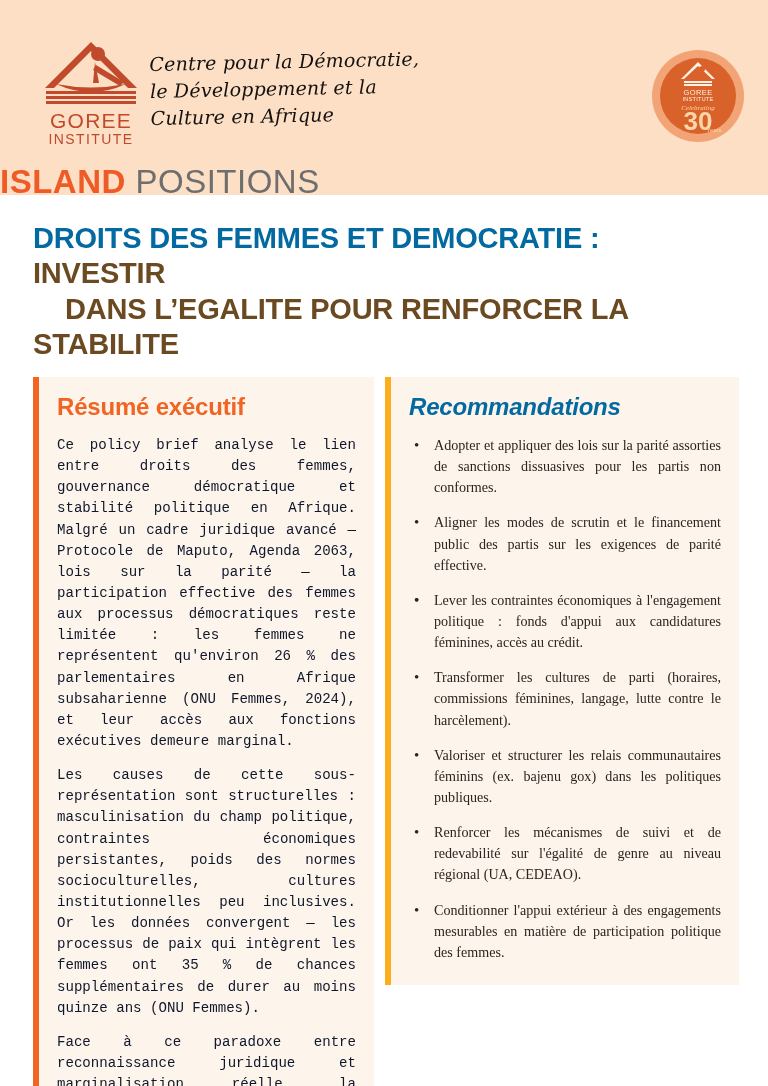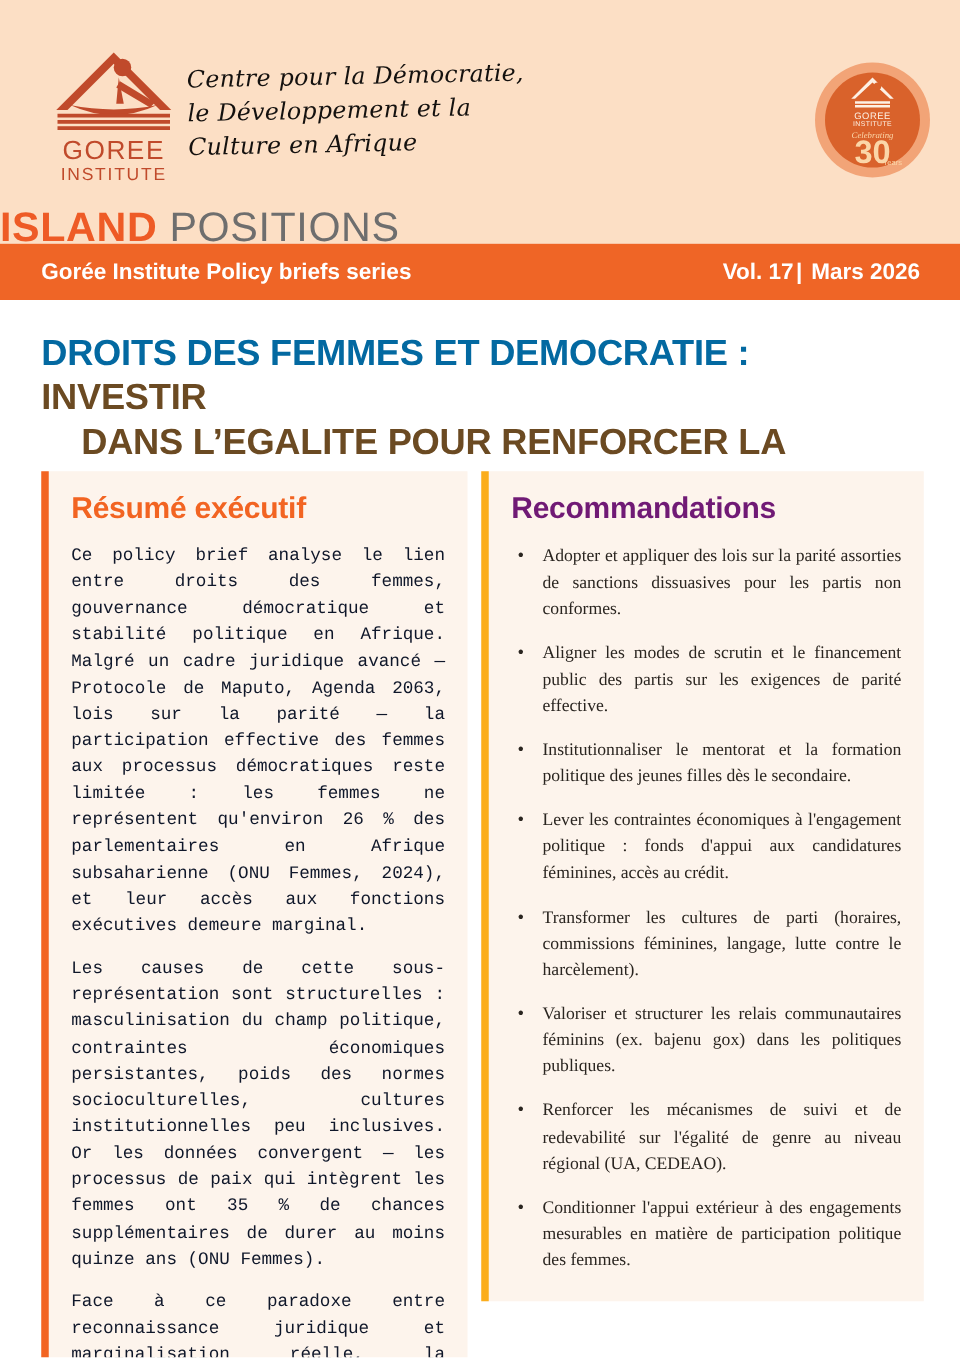--- a/index.html
+++ b/index.html
@@ -140,21 +140,21 @@
   .col-right { width: 354px; border-left: 6px solid #FBAD1B; }
 
   .col-head {
     font-family: "Liberation Sans", sans-serif;
     font-weight: bold;
     font-size: 24px;
     letter-spacing: -0.2px;
     margin-bottom: 14px;
   }
   .head-orange { color: #F26422; }
-  .head-gold   { color: #701a75; }
+  .head-gold   { color: #0369a1; font-style: italic; }
 
   .body-text {
     font-family: Liberation Mono, monospace;
     font-size: 14.1px;
     line-height: 1.50;
     color: #0f172a;
     text-align: justify;
   }
   .body-text p { margin-bottom: 13px; }
   .body-text p:last-child { margin-bottom: 0; }
@@ -223,26 +223,20 @@
         <text x="48" y="82" text-anchor="middle" fill="#FBD6A8" font-family="Liberation Sans, sans-serif" font-weight="bold" font-size="26">30</text>
         <text x="64" y="84" text-anchor="middle" fill="#FBD6A8" font-family="Liberation Sans, sans-serif" font-size="6">Years</text>
       </svg>
     </div>
 
     <div class="masthead">
       <span class="m-island">ISLAND</span><span>&nbsp;</span><span class="m-positions">POSITIONS</span>
     </div>
   </div>
 
-  <div class="series-bar">
-    <div class="series-title">Gorée Institute Policy briefs series</div>
-    <div class="series-vol">
-      <span>Vol. 17</span><span class="sep">|</span><span>&nbsp;</span><span>Mars 2026</span>
-    </div>
-  </div>
 
   <div class="title-block">
     <span class="t-orange">DROITS DES FEMMES ET DEMOCRATIE :</span><span class="t-brown"> INVESTIR</span><br>
     <span class="t-brown">DANS L’EGALITE POUR RENFORCER LA STABILITE</span>
   </div>
 
   <div class="columns">
 
     <div class="col col-left">
       <div class="col-head head-orange">Résumé exécutif</div>
@@ -251,21 +245,21 @@
         <p>Les causes de cette sous-représentation sont structurelles : masculinisation du champ politique, contraintes économiques persistantes, poids des normes socioculturelles, cultures institutionnelles peu inclusives. Or les données convergent — les processus de paix qui intègrent les femmes ont 35 % de chances supplémentaires de durer au moins quinze ans (ONU Femmes).</p>
         <p>Face à ce paradoxe entre reconnaissance juridique et marginalisation réelle, la consolidation démocratique appelle un changement de paradigme : dépasser l'approche quantitative des quotas, transformer les structures de pouvoir, investir dès le plus jeune âge dans le leadership féminin et mobiliser les dynamiques sociales endogènes comme leviers d'une démocratie inclusive et résiliente.</p>
       </div>
     </div>
 
     <div class="col col-right">
       <div class="col-head head-gold">Recommandations</div>
       <ul class="rec-list">
         <li><span class="dot">•</span><span>Adopter et appliquer des lois sur la parité assorties de sanctions dissuasives pour les partis non conformes.</span></li>
         <li><span class="dot">•</span><span>Aligner les modes de scrutin et le financement public des partis sur les exigences de parité effective.</span></li>
-        <li><span class="dot">•</span><span>Institutionnaliser le mentorat et la formation politique des jeunes filles dès le secondaire.</span></li>
+        <li><span class="dot">•</span></li>
         <li><span class="dot">•</span><span>Lever les contraintes économiques à l'engagement politique : fonds d'appui aux candidatures féminines, accès au crédit.</span></li>
         <li><span class="dot">•</span><span>Transformer les cultures de parti (horaires, commissions féminines, langage, lutte contre le harcèlement).</span></li>
         <li><span class="dot">•</span><span>Valoriser et structurer les relais communautaires féminins (ex. bajenu gox) dans les politiques publiques.</span></li>
         <li><span class="dot">•</span><span>Renforcer les mécanismes de suivi et de redevabilité sur l'égalité de genre au niveau régional (UA, CEDEAO).</span></li>
         <li><span class="dot">•</span><span>Conditionner l'appui extérieur à des engagements mesurables en matière de participation politique des femmes.</span></li>
       </ul>
     </div>
 
   </div>
 </div>

